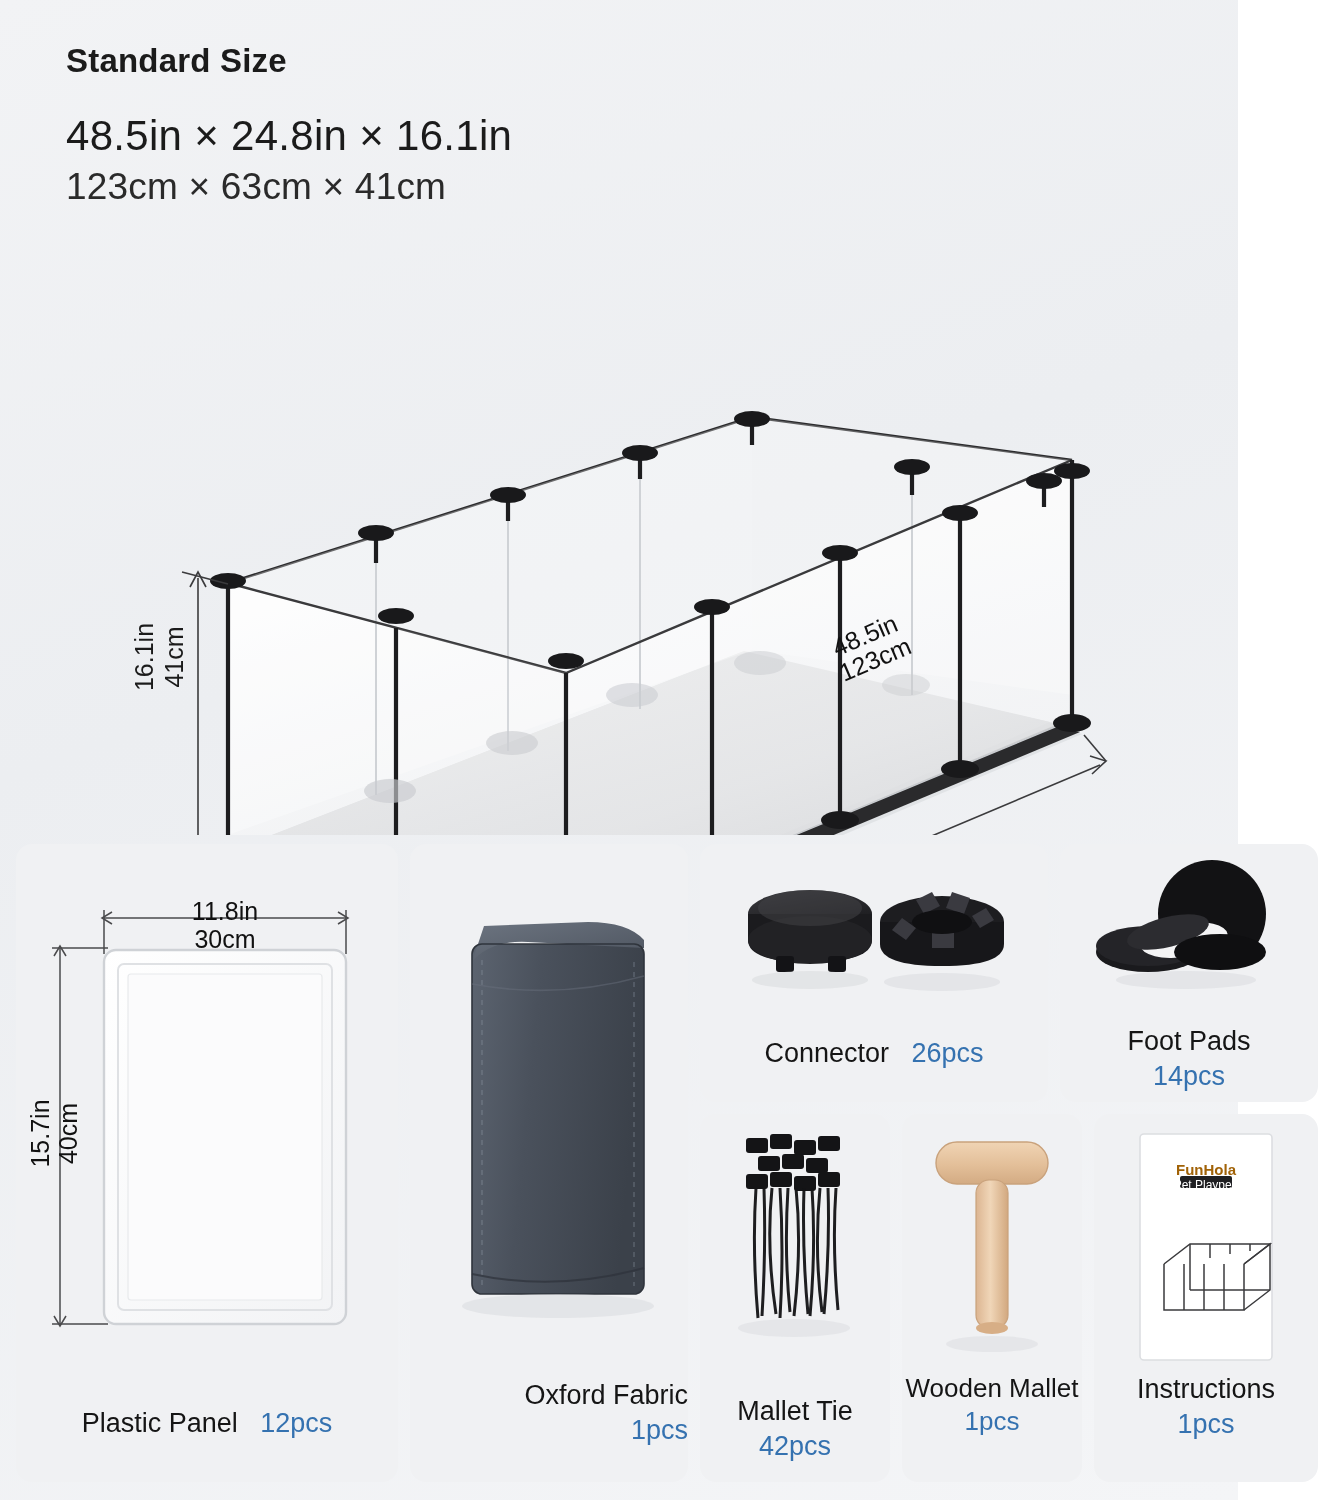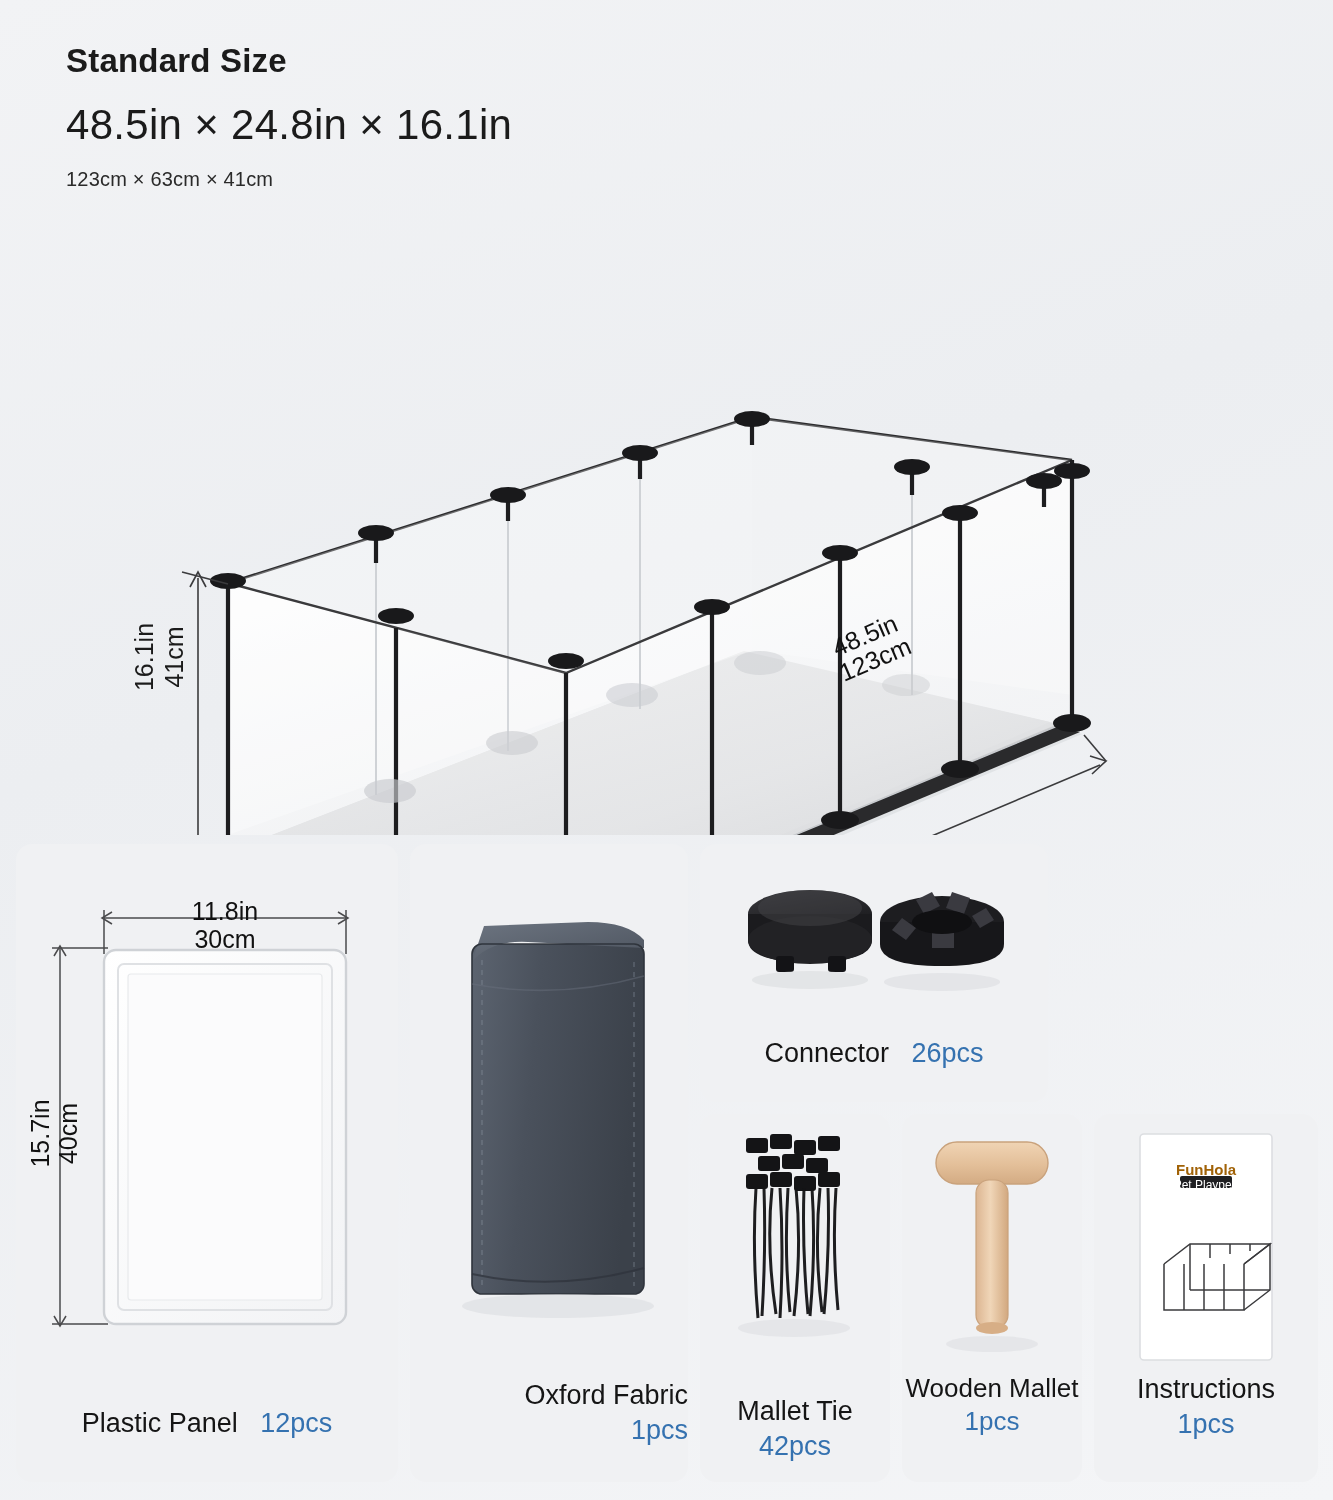--- a/index.html
+++ b/index.html
@@ -10,48 +10,48 @@
   body {
     width: 1333px;
     height: 1500px;
     font-family: "Liberation Sans", sans-serif;
     color: #1b1b1b;
     overflow: hidden;
     position: relative;
   }
   .page {
     position: relative;
-    width: 1333px;
+    width: 1238px;
     height: 1500px;
     background: linear-gradient(160deg, #f2f3f5 0%, #eceef1 40%, #f4f5f7 100%);
   }
 
   
   .header {
     position: absolute;
     left: 66px;
     top: 42px;
     width: 800px;
   }
   .hdr-title {
     font-size: 33px;
     font-weight: bold;
     letter-spacing: 0.2px;
     color: #1b1b1b;
   }
   .hdr-dims {
-    margin-top: 21px;
+    margin-top: 32px;
     font-size: 42px;
     font-weight: 400;
     color: #1b1b1b;
     letter-spacing: 0.3px;
   }
   .hdr-dims-metric {
-    margin-top: 19px;
-    font-size: 20px;
+    margin-top: 6px;
+    font-size: 37px;
     color: #2a2a2a;
     letter-spacing: 0.2px;
   }
 
   
   .hero {
     position: absolute;
     left: 0;
     top: 195px;
     width: 1333px;
@@ -391,20 +391,35 @@
         <ellipse cx="242" cy="78" rx="30" ry="12" fill="#101012"></ellipse>
         <ellipse cx="110" cy="136" rx="58" ry="9" fill="#d8dadd" opacity="0.55"></ellipse>
         <ellipse cx="242" cy="138" rx="58" ry="9" fill="#d8dadd" opacity="0.5"></ellipse>
       </svg>
       <div class="card-caption" style="top:192px;">
         <span>Connector</span>
         &nbsp;&nbsp;<span class="qty">26pcs</span>
       </div>
     </div>
 
+    <div class="card" id="card-footpads">
+      <svg class="card-art" width="258" height="180" viewBox="0 0 258 180">
+        <circle cx="152" cy="70" r="54" fill="#121214"></circle>
+        <ellipse cx="88" cy="108" rx="52" ry="20" fill="#1a1a1d"></ellipse>
+        <ellipse cx="88" cy="102" rx="52" ry="20" fill="#242428"></ellipse>
+        <ellipse cx="124" cy="96" rx="44" ry="17" fill="#f4f4f5" transform="rotate(-8 124 96)"></ellipse>
+        <ellipse cx="108" cy="88" rx="42" ry="15" fill="#2c2c30" transform="rotate(-14 108 88)"></ellipse>
+        <ellipse cx="160" cy="108" rx="46" ry="18" fill="#0f0f11"></ellipse>
+        <ellipse cx="126" cy="136" rx="70" ry="9" fill="#d8dadd" opacity="0.5"></ellipse>
+      </svg>
+      <div class="card-caption" style="top:180px;">
+        <span>Foot Pads</span><br>
+        <span class="qty">14pcs</span>
+      </div>
+    </div>
 
     <div class="card" id="card-cabletie">
       <svg class="card-art" width="190" height="270" viewBox="0 0 190 270">
         <g fill="#141416">
           <rect x="46" y="24" width="22" height="15" rx="3"></rect>
           <rect x="70" y="20" width="22" height="15" rx="3"></rect>
           <rect x="94" y="26" width="22" height="15" rx="3"></rect>
           <rect x="118" y="22" width="22" height="15" rx="3"></rect>
           <rect x="58" y="42" width="22" height="15" rx="3"></rect>
           <rect x="82" y="40" width="22" height="15" rx="3"></rect>

